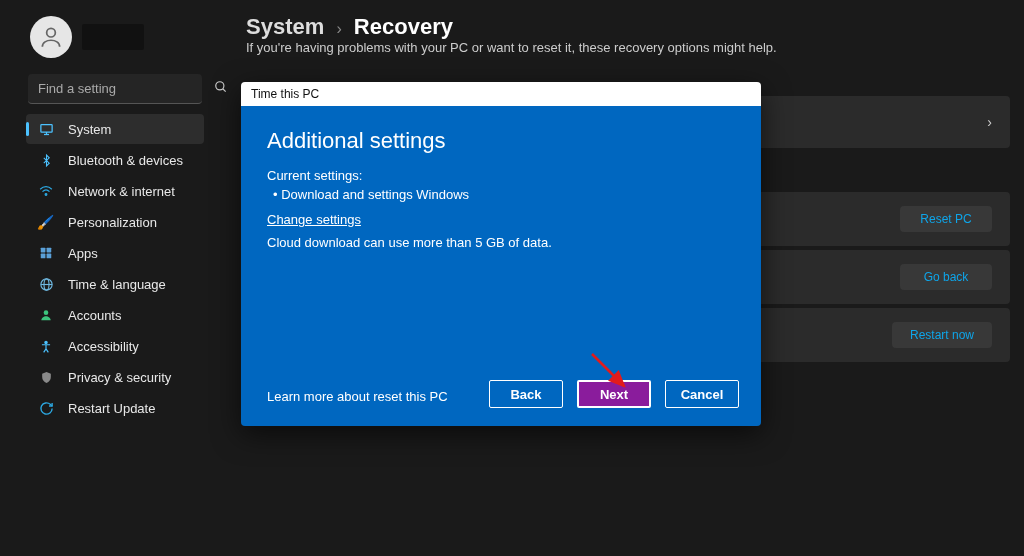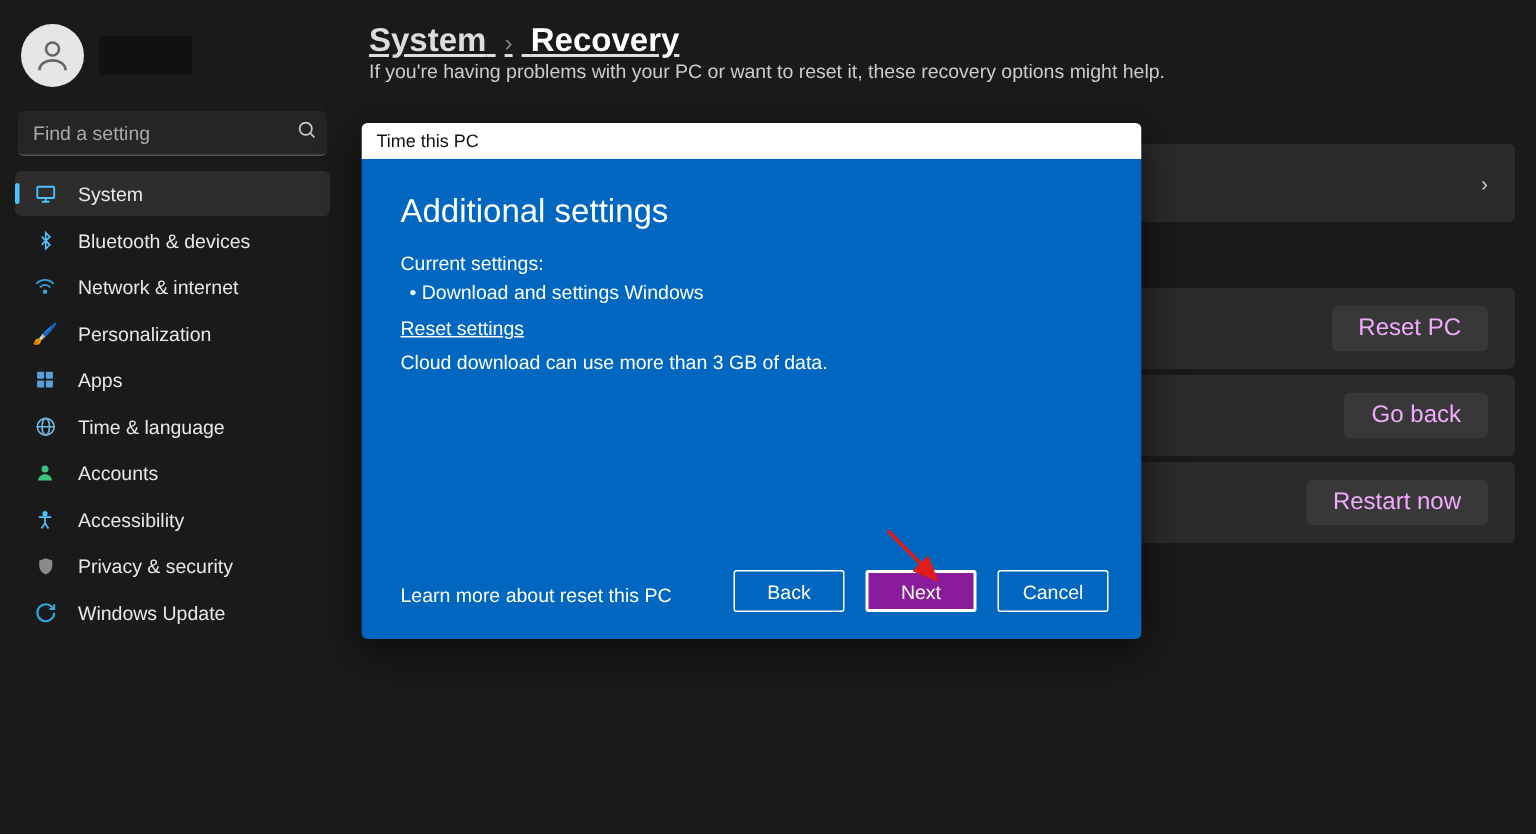--- a/index.html
+++ b/index.html
@@ -1,56 +1,56 @@
 <!DOCTYPE html>
 <html><head>
   <meta charset="utf-8">
   <style>
     * { margin: 0; padding: 0; box-sizing: border-box; font-family: "Segoe UI", sans-serif; }
     body { background: #1a1a1a; color: #fff; width: 1024px; height: 556px; overflow: hidden; position: relative; }
     
-    .sidebar { position: absolute; left: 0; top: 0; width: 230px; height: 100%; padding: 12px 8px; }
+    .sidebar { position: absolute; left: 0; top: 0; width: 230px; height: 100%; padding: 12px 24px; }
     .user-row { display: flex; align-items: center; gap: 10px; padding: 4px 6px 12px 6px; }
     .avatar { width: 42px; height: 42px; border-radius: 50%; background: #e6e6e6; display: flex; align-items: center; justify-content: center; color: #5a5a5a; }
     .user-name { width: 62px; height: 26px; background: #111; border-radius: 2px; }
     
     .search-box { display: flex; align-items: center; background: #252525; border-bottom: 1px solid #555; border-radius: 4px; padding: 6px 10px; margin: 4px 4px 10px 4px; }
     .search-box input { flex: 1; background: transparent; border: none; outline: none; color: #ccc; font-size: 13px; }
     .search-box input::placeholder { color: #aaa; }
     .search-icon { color: #ccc; font-size: 13px; }
     
     .nav-item { display: flex; align-items: center; gap: 14px; padding: 7px 12px; margin: 1px 2px; border-radius: 4px; font-size: 13px; color: #e8e8e8; cursor: pointer; position: relative; }
     .nav-item.active { background: #2d2d2d; }
     .nav-item.active::before { content: ""; position: absolute; left: 0px; top: 8px; bottom: 8px; width: 3px; background: #4cc2ff; border-radius: 2px; }
     .nav-icon { width: 16px; height: 16px; display: flex; align-items: center; justify-content: center; font-size: 14px; }
     
     .main { position: absolute; left: 246px; top: 14px; right: 14px; }
-    .breadcrumb { font-size: 22px; font-weight: 600; color: #ddd; text-decoration: underline; }
+    .breadcrumb { font-size: 22px; font-weight: 600; color: #ddd; }
     .breadcrumb .sep { color: #888; margin: 0 6px; font-size: 16px; font-weight: 400; }
     .breadcrumb .current { color: #fff; }
     .subdesc { color: #ccc; font-size: 13px; }
     
     .cards { position: absolute; left: 246px; top: 96px; right: 14px; }
     .card { background: #2b2b2b; border-radius: 4px; margin-bottom: 4px; padding: 16px 18px; display: flex; align-items: center; justify-content: flex-end; }
     .card.first { height: 52px; justify-content: flex-end; }
     .card.first .chev { color: #ccc; font-size: 14px; }
-    .card-btn { background: #383838; color: #f0abfc; border: none; padding: 6px 18px; border-radius: 4px; font-size: 16px; cursor: pointer; min-width: 92px; }
+    .card-btn { background: #383838; color: #0ea5e9; border: none; padding: 6px 18px; border-radius: 4px; font-size: 12px; cursor: pointer; min-width: 92px; }
     .card.tall { height: 54px; }
     
     .dialog { position: absolute; left: 241px; top: 82px; width: 520px; border-radius: 4px; overflow: hidden; box-shadow: 0 8px 28px rgba(0,0,0,0.6); }
     .dialog-title { background: #fff; color: #111; font-size: 12px; padding: 5px 10px; }
     .dialog-body { background: #0067c0; color: #fff; padding: 22px 26px 28px 26px; height: 320px; position: relative; }
     .dlg-h { font-size: 22px; font-weight: 400; color: #fff; margin-bottom: 14px; }
     .dlg-sub { font-size: 13px; margin-bottom: 4px; }
     .dlg-bul { font-size: 13px; padding-left: 6px; margin-bottom: 8px; }
     .dlg-link { font-size: 13px; text-decoration: underline; color: #fff; cursor: pointer; display: inline-block; margin-bottom: 6px; }
     .dlg-note { font-size: 13px; margin-top: 2px; }
     .dlg-learn { position: absolute; left: 26px; bottom: 22px; font-size: 13px; cursor: pointer; }
     .dlg-btns { position: absolute; right: 22px; bottom: 18px; display: flex; gap: 14px; }
-    .dlg-btn { width: 74px; height: 28px; border: 1px solid #fff; background: transparent; color: #fff; font-size: 13px; border-radius: 2px; cursor: pointer; }
+    .dlg-btn { width: 74px; height: 28px; border: 1px solid #fff; background: transparent; color: #fff; font-size: 13px; border-radius: 2px; cursor: pointer; font-weight: bold; }
     .dlg-btn.primary { background: #8a1c9c; border: 2px solid #fff; }
     
     .arrow { position: absolute; left: 588px; top: 350px; pointer-events: none; }
   </style>
 </head>
 <body>
 
 <div class="sidebar">
   <div class="user-row">
     <div class="avatar">
@@ -150,21 +150,21 @@
       </span>
     <span>Privacy &amp; security</span>
   </div>
   <div class="nav-item">
     <span class="nav-icon">
         <svg width="15" height="15" viewBox="0 0 24 24" fill="none" stroke="#2ca7e0" stroke-width="2.2">
           <path d="M21 12a9 9 0 11-3-6.7L21 8"></path>
           <path d="M21 3v5h-5"></path>
         </svg>
       </span>
-    <span>Windows Update</span>
+    <span>Restart Update</span>
   </div>
 </div>
 
 <div class="main">
   <div class="breadcrumb">
     <span>System</span>
     <span class="sep">›</span>
     <span class="current">Recovery</span>
   </div>
   <div class="subdesc">If you're having problems with your PC or want to reset it, these recovery options might help.</div>
@@ -185,22 +185,22 @@
     <button class="card-btn">Restart now</button>
   </div>
 </div>
 
 <div class="dialog">
   <div class="dialog-title">Time this PC</div>
   <div class="dialog-body">
     <div class="dlg-h">Additional settings</div>
     <div class="dlg-sub">Current settings:</div>
     <div class="dlg-bul">•  Download and settings Windows</div>
-    <span class="dlg-link">Reset settings</span>
-    <div class="dlg-note">Cloud download can use more than 3 GB of data.</div>
+    <span class="dlg-link">Change settings</span>
+    <div class="dlg-note">Cloud download can use more than 5 GB of data.</div>
     <span class="dlg-learn">Learn more about reset this PC</span>
     <div class="dlg-btns">
       <button class="dlg-btn">Back</button>
       <button class="dlg-btn primary">Next</button>
       <button class="dlg-btn">Cancel</button>
     </div>
   </div>
 </div>
 
 <svg class="arrow" width="50" height="50">

